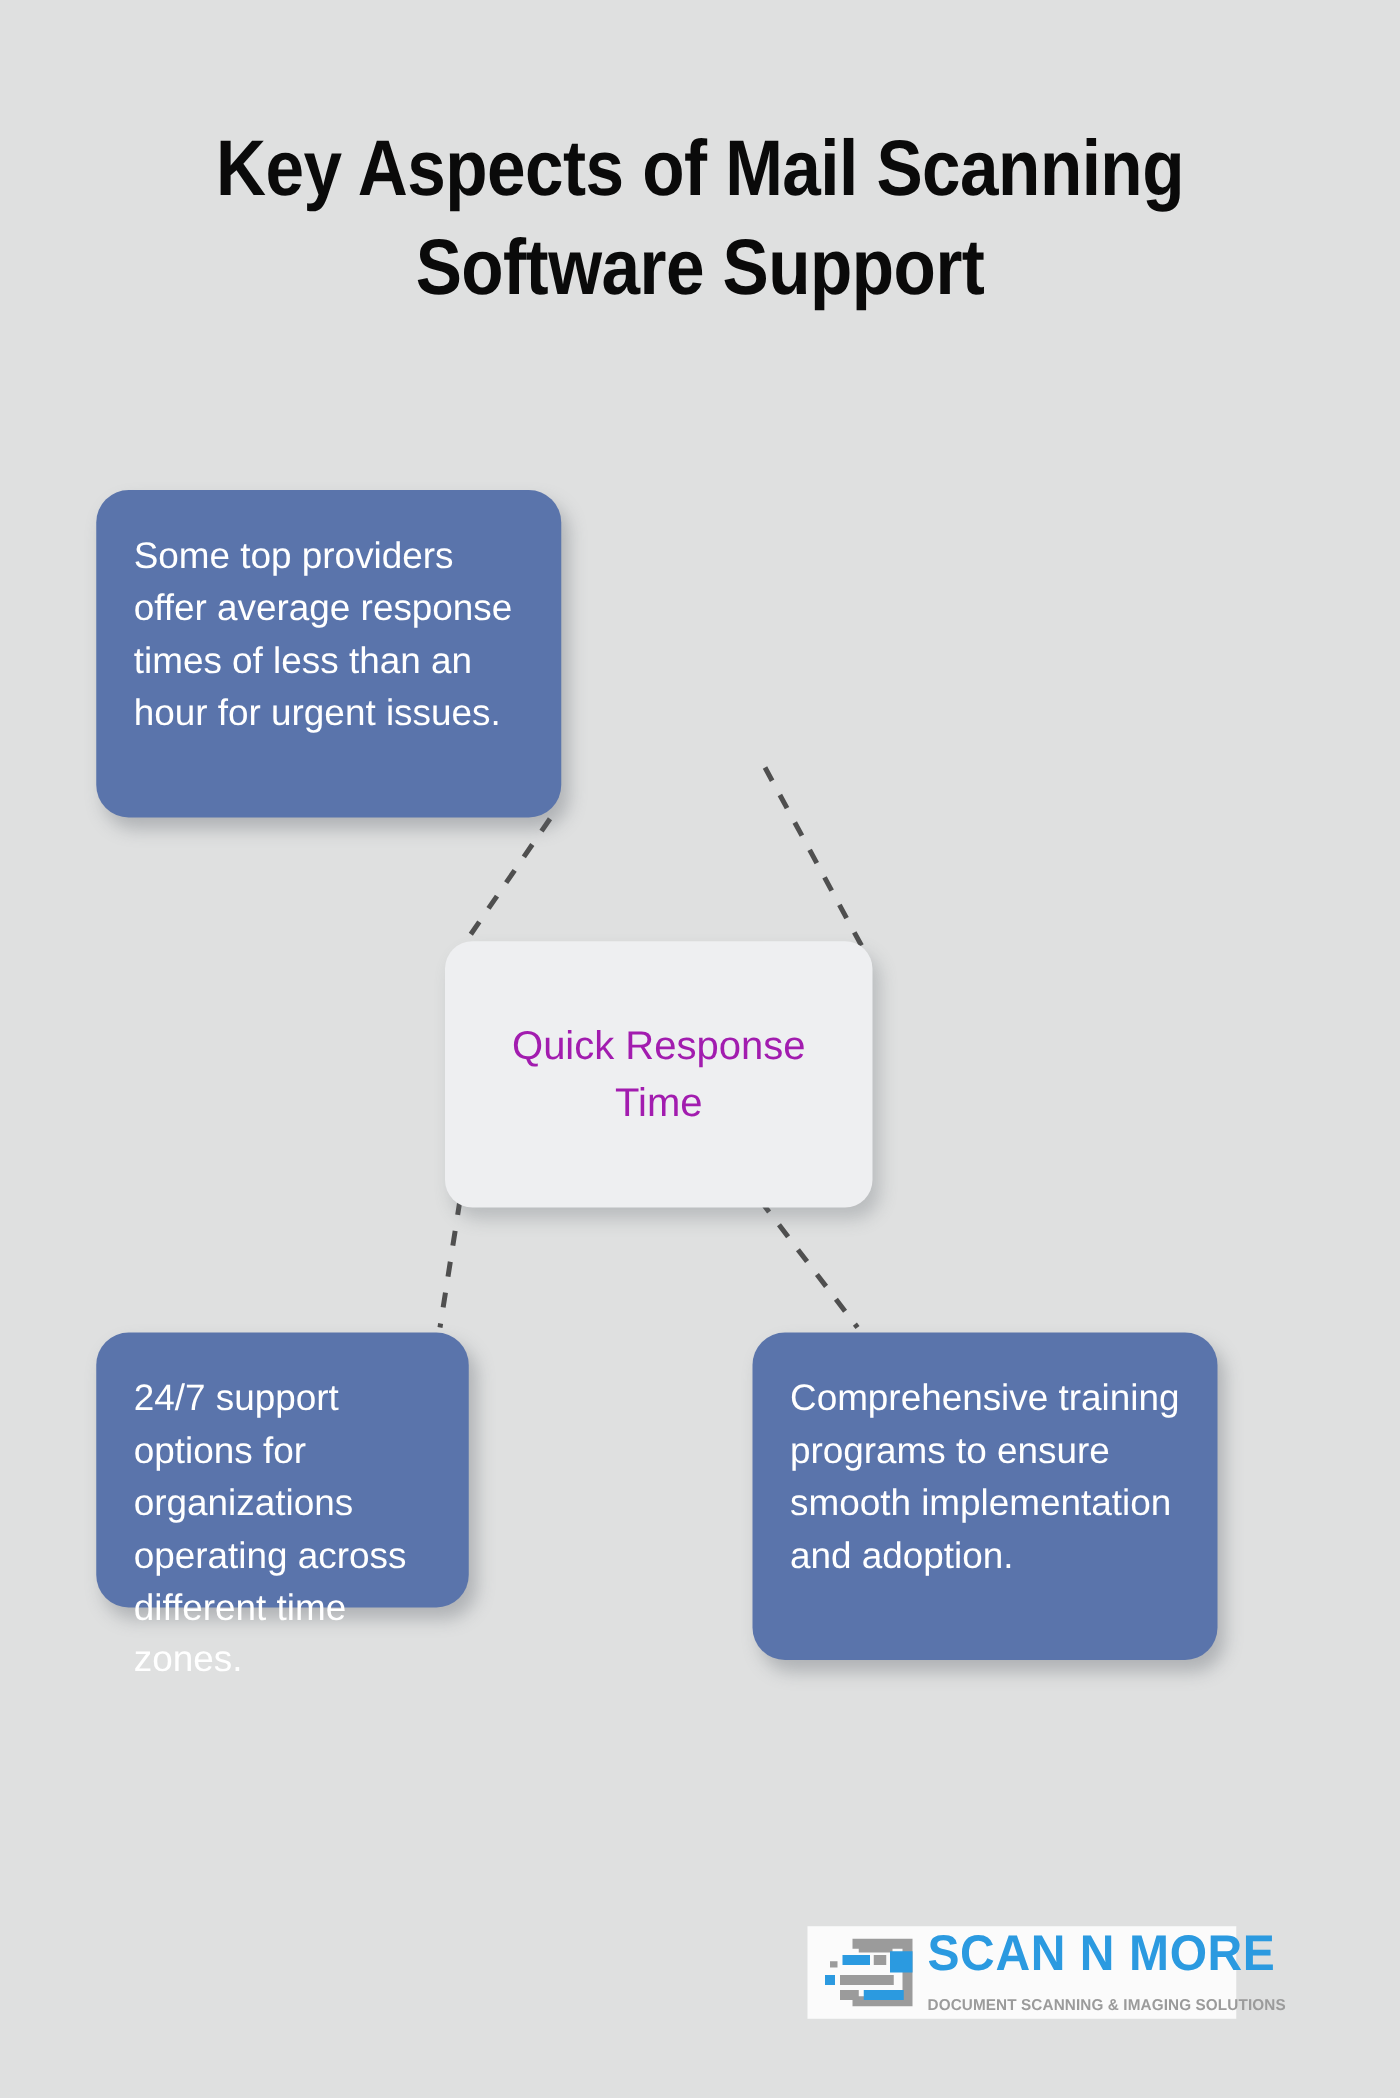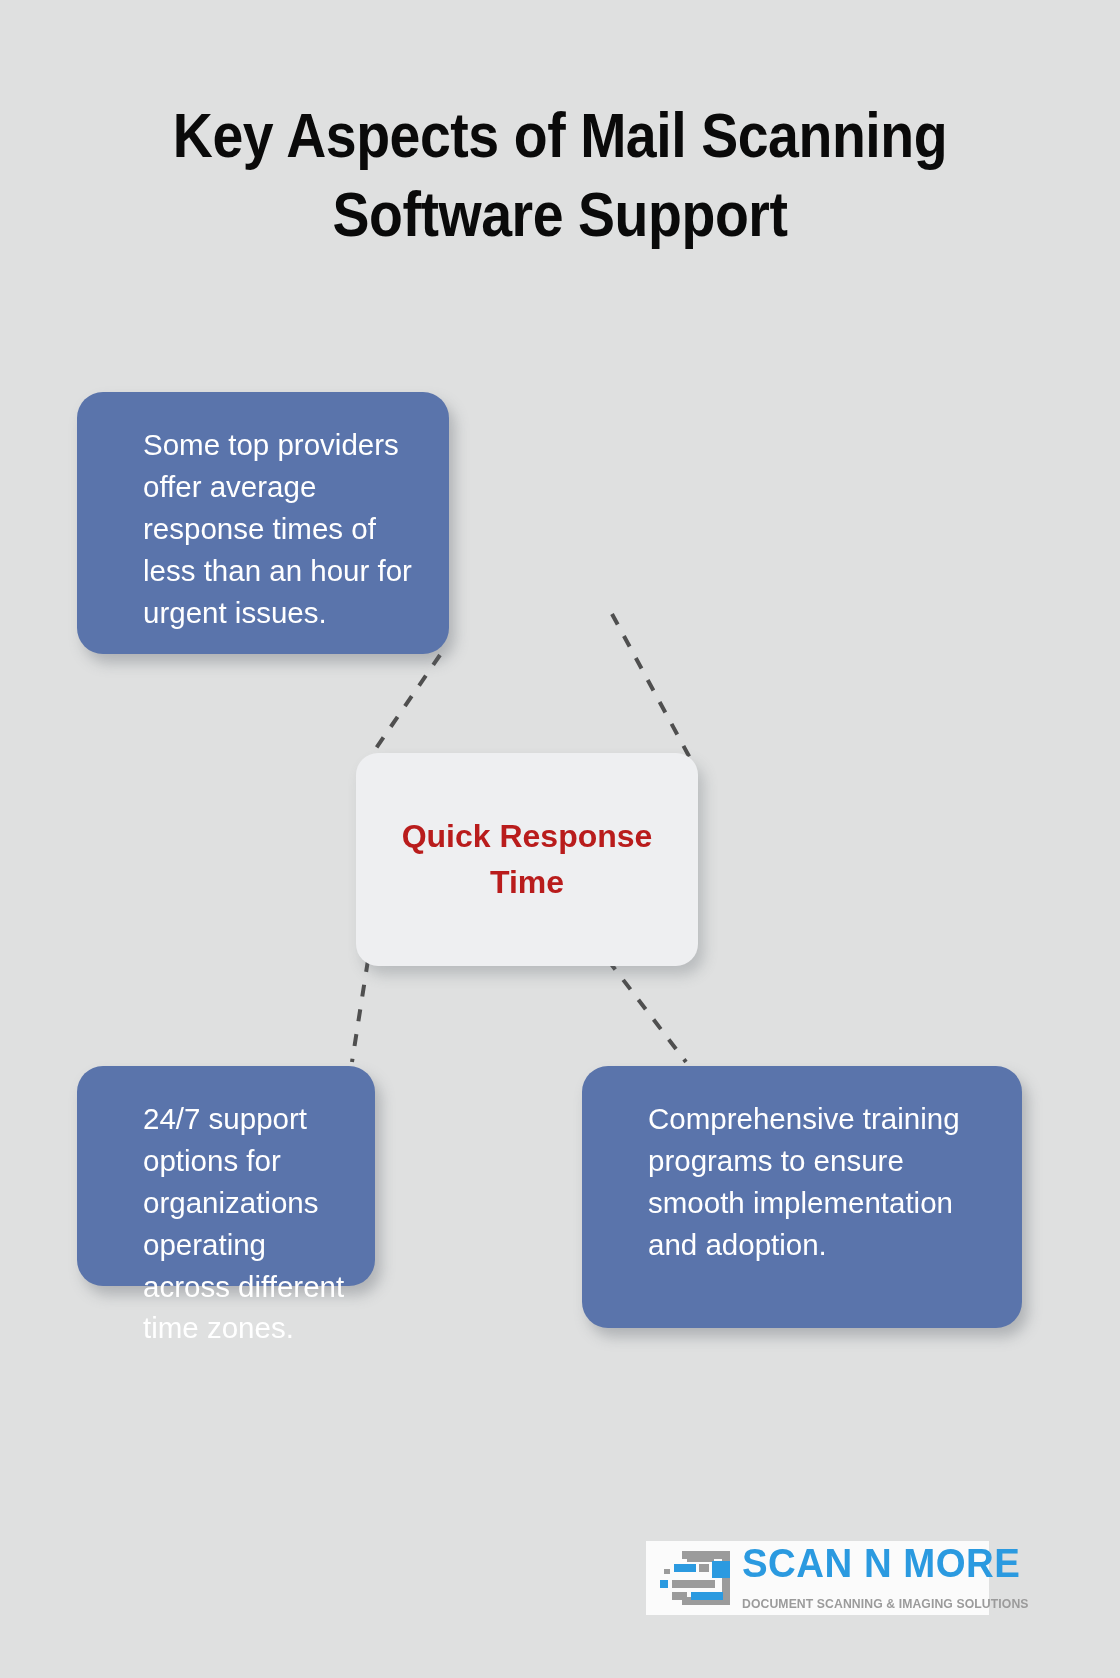--- a/index.html
+++ b/index.html
@@ -54,49 +54,48 @@
     border-radius: 26px;
     color: #ffffff;
     font-size: 29.5px;
     line-height: 1.42;
     padding: 32px 30px 30px 30px;
     box-shadow: 6px 9px 14px rgba(100,105,112,0.38);
     font-weight: 400;
   }
   .card .card-text {
     display: block;
-    margin-left: 36px;
   }
 
   #card-tl { left: 77px;  top: 392px;  width: 372px; height: 262px; }
   #card-tr { left: 602px; top: 392px;  width: 372px; height: 220px; }
   #card-bl { left: 77px;  top: 1066px; width: 298px; height: 220px; }
-  #card-br { left: 582px; top: 1066px; width: 440px; height: 262px; }
+  #card-br { left: 602px; top: 1066px; width: 372px; height: 262px; }
 
   
   #center-node {
     position: absolute;
     left: 356px;
     top: 753px;
     width: 342px;
     height: 213px;
     background: #eeeff1;
     border-radius: 22px;
     box-shadow: 6px 9px 14px rgba(100,105,112,0.30);
     display: flex;
     align-items: center;
     justify-content: center;
     box-sizing: border-box;
     padding: 0 34px;
   }
   #center-node .center-text {
     font-size: 32px;
-    font-weight: 700;
+    font-weight: 400;
     line-height: 1.42;
-    color: #b91c1c;
+    color: #a21caf;
     text-align: center;
   }
 
   
   #logo {
     position: absolute;
     left: 646px;
     top: 1541px;
     width: 343px;
     height: 74px;

